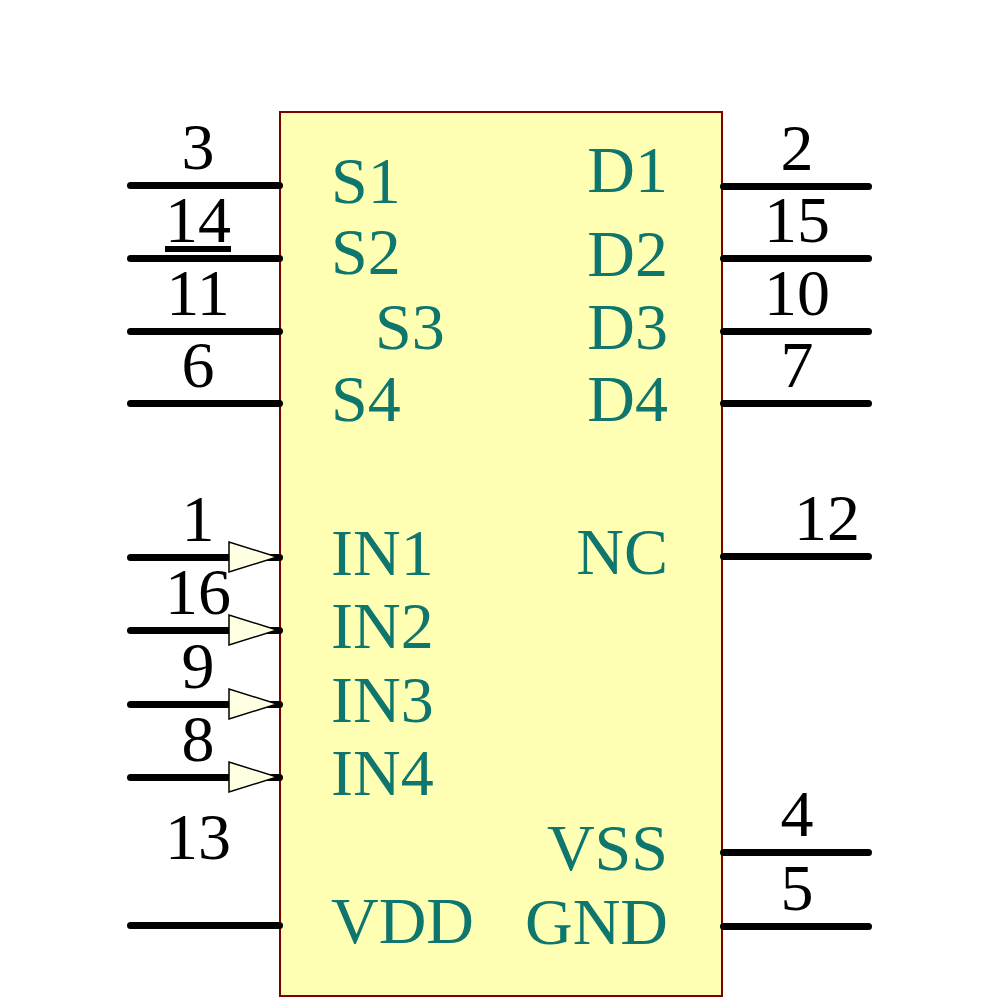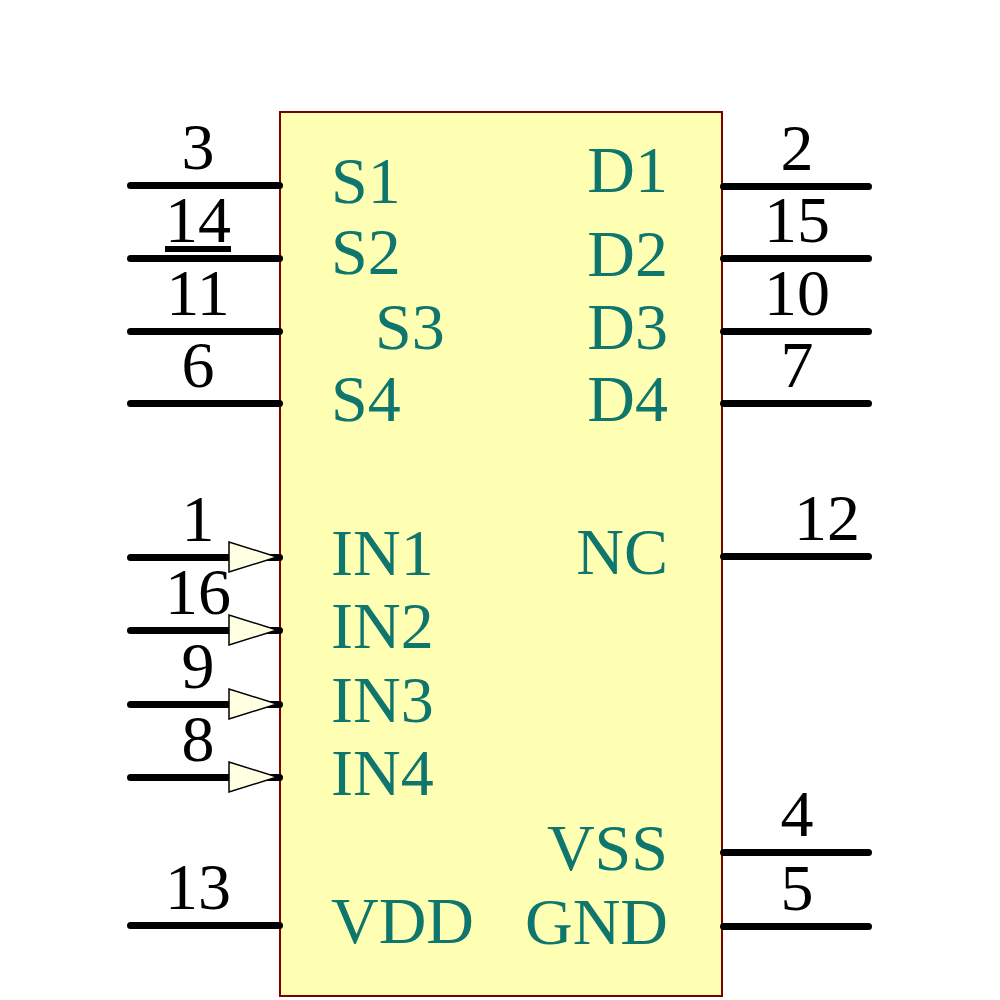--- a/index.html
+++ b/index.html
@@ -106,21 +106,21 @@
       <div>
         <div class="pin-line" style="background: rgb(0, 0, 0); top: 773.5px; left: 127px; width: 156px;"></div>
         <div class="pin-number" style="top: 706px; left: 120px; width: 156px;">8</div>
         <div class="pin-label" style="top: 740px; left: 331px;">IN4</div>
         <svg class="arrow-icon" width="52" height="34" viewBox="0 0 52 34" style="left: 228px; top: 760px;">
           <polygon points="1,2 1,32 49,17" fill="#ffffe2" stroke="#000000" stroke-width="1.5"></polygon>
         </svg>
       </div>
       <div>
         <div class="pin-line" style="background: rgb(0, 0, 0); top: 921.5px; left: 127px; width: 156px;"></div>
-        <div class="pin-number" style="top: 854px; left: 120px; width: 156px;">13</div>
+        <div class="pin-number" style="top: 804px; left: 120px; width: 156px;">13</div>
         <div class="pin-label" style="top: 888px; left: 331px;">VDD</div>
       </div>
       <div>
         <div class="pin-line" style="background: rgb(0, 0, 0); top: 182.5px; left: 720px; width: 152px;"></div>
         <div class="pin-number" style="top: 115px; left: 722px; width: 150px;">2</div>
         <div class="pin-label" style="top: 137px; right: 332px; text-align: right;">D1</div>
       </div>
       <div>
         <div class="pin-line" style="background: rgb(0, 0, 0); top: 254.5px; left: 720px; width: 152px;"></div>
         <div class="pin-number" style="top: 187px; left: 722px; width: 150px;">15</div>

